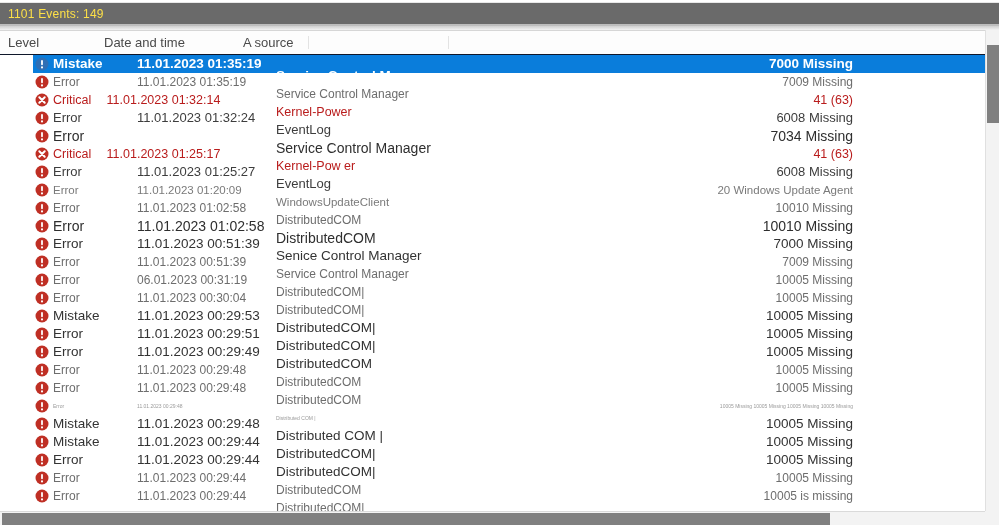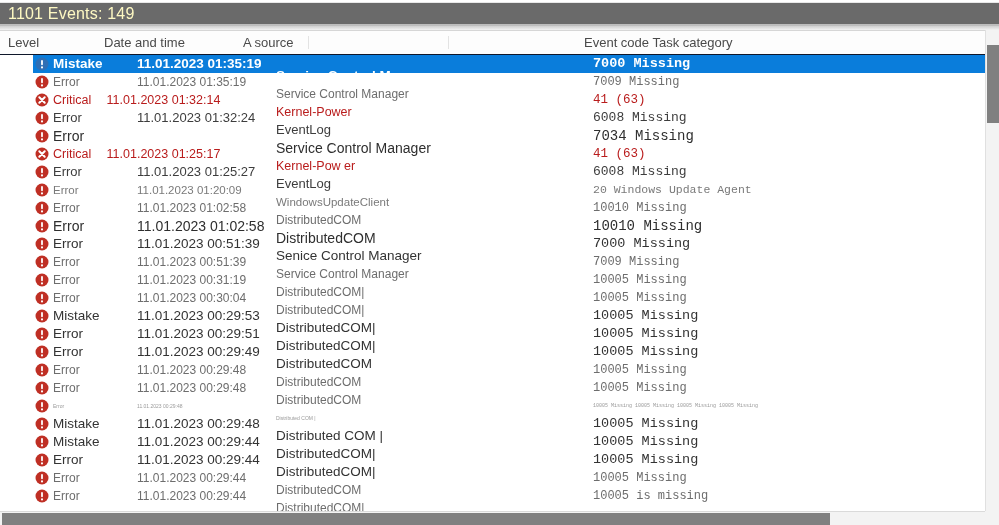--- a/index.html
+++ b/index.html
@@ -14,21 +14,21 @@
   
   .titlebar{
     position:absolute;left:0;top:2px;width:999px;height:24px;
     background:#6a6a6a;
     border-top:1px solid #e8e8e8;
     border-bottom:2px solid #bdbdbd;
     box-sizing:border-box;
     display:flex;align-items:center;
   }
   .titlebar .ttl{
-    color:#fef9c3;font-size:16px;padding-left:8px;letter-spacing:.2px;
+    color:#fde047;font-size:12px;padding-left:8px;letter-spacing:.2px;
     font-family:"Liberation Sans",sans-serif;
   }
   .titlebar-shadow{
     position:absolute;left:0;top:26px;width:999px;height:4px;
     background:linear-gradient(#cfcfcf,#f2f2f2);
   }
 
   
   .frame{
     position:absolute;left:0;top:30px;width:999px;height:481px;
@@ -54,21 +54,21 @@
   
   .rows{position:relative;padding-left:33px;}
   .row{
     position:relative;height:18px;white-space:nowrap;
   }
   .row.sel{background:#0a7ddb;}
   .cell{position:absolute;top:0;line-height:18px;white-space:nowrap;}
   .c-level{left:20px;}
   .c-date{left:104px;}
   .c-source{left:243px;margin-top:12px;}
-  .c-code{left:560px;width:260px;text-align:left;font-family:Liberation Mono, monospace;}
+  .c-code{left:560px;width:260px;text-align:right;}
 
   
   .ico{
     position:absolute;left:2px;top:2px;width:14px;height:14px;border-radius:50%;
     display:block;
   }
   .ico svg{display:block;}
 
   
   .row.sel .cell{color:#ffffff;font-weight:bold;}
@@ -110,21 +110,20 @@
     <span class="ttl">1101 Events: 149</span>
   </div>
   <div class="titlebar-shadow"></div>
 
   <div class="frame">
 
     <div class="colhead">
       <span class="h h-level">Level</span>
       <span class="h h-date">Date and time</span>
       <span class="h h-source">A source</span>
-      <span class="h h-code">Event code Task category</span>
       <span class="sep" style="left:308px"></span>
       <span class="sep" style="left:448px"></span>
     </div>
 
     <div class="rows" id="rows">
         <div class="row sel">
           <span class="ico">
             <svg width="14" height="14" viewBox="0 0 14 14">
               <circle cx="7" cy="7" r="6.5" fill="#2f6fb5"></circle>
               <rect x="6.1" y="3" width="1.8" height="5.2" rx="0.9" fill="#fff"></rect>
@@ -278,21 +277,21 @@
         </div>
         <div class="row">
           <span class="ico">
             <svg width="14" height="14" viewBox="0 0 14 14">
               <circle cx="7" cy="7" r="6.5" fill="#bf2f24"></circle>
               <rect x="6.1" y="3" width="1.8" height="5.2" rx="0.9" fill="#fff"></rect>
               <circle cx="7" cy="10.4" r="1.05" fill="#fff"></circle>
             </svg>
           </span>
           <span class="cell c-level t-b">Error</span>
-          <span class="cell c-date t-b">11.01.2023 00:31:19</span>
+          <span class="cell c-date t-b">06.01.2023 00:31:19</span>
           <span class="cell c-source t-b">DistributedCOM|</span>
           <span class="cell c-code t-b">10005 Missing</span>
         </div>
         <div class="row">
           <span class="ico">
             <svg width="14" height="14" viewBox="0 0 14 14">
               <circle cx="7" cy="7" r="6.5" fill="#bf2f24"></circle>
               <rect x="6.1" y="3" width="1.8" height="5.2" rx="0.9" fill="#fff"></rect>
               <circle cx="7" cy="10.4" r="1.05" fill="#fff"></circle>
             </svg>

